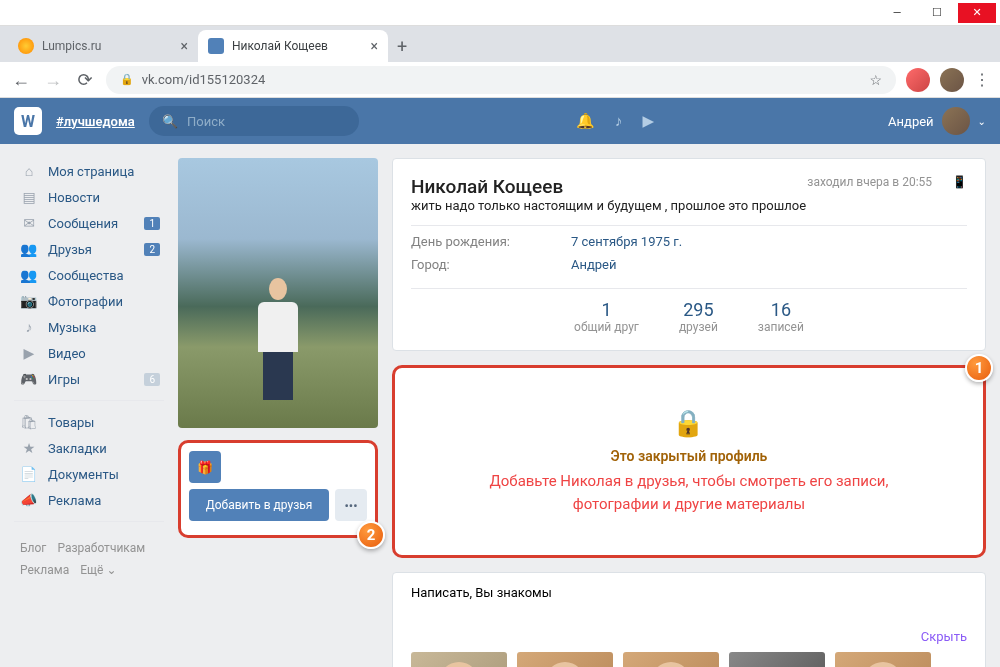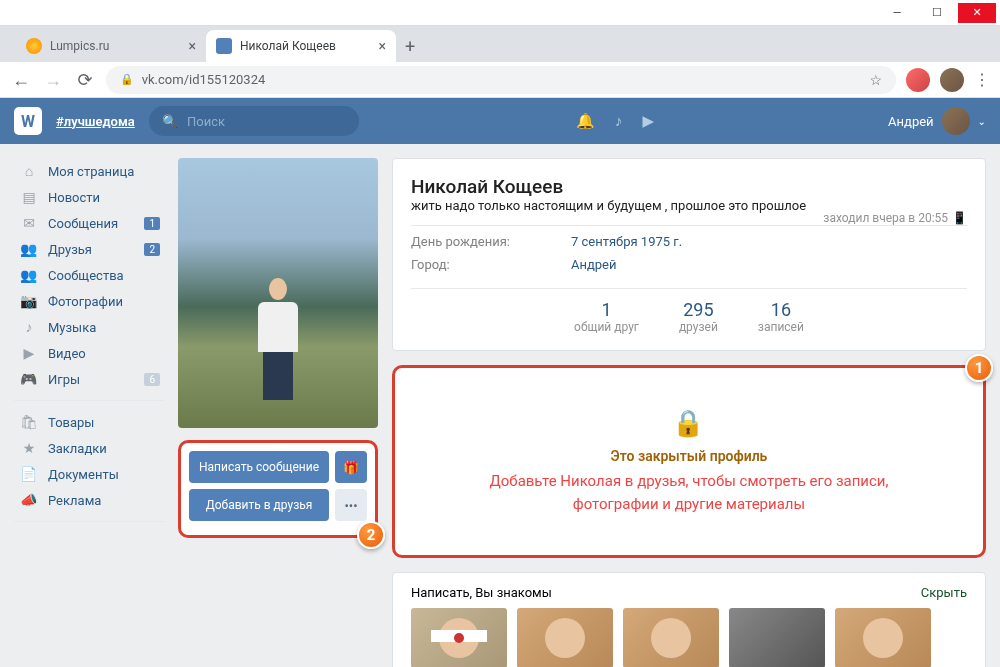--- a/index.html
+++ b/index.html
@@ -3,21 +3,21 @@
 <meta charset="utf-8">
 <style>
 * { margin: 0; padding: 0; box-sizing: border-box; font-family: -apple-system, BlinkMacSystemFont, Roboto, Arial, sans-serif; }
 body { background: #edeef0; width: 1000px; height: 667px; overflow: hidden; position: relative; }
 
 
 .titlebar { height: 26px; background: #fff; border-bottom: 1px solid #ddd; display: flex; justify-content: flex-end; align-items: center; padding: 0 4px; gap: 2px; }
 .winbtn { width: 38px; height: 20px; display: flex; align-items: center; justify-content: center; font-size: 11px; color: #333; }
 .winbtn.close { background: #e81123; color: #fff; }
 
-.tabbar { height: 36px; background: #dee1e6; display: flex; align-items: flex-end; padding-left: 16px; }
+.tabbar { height: 36px; background: #dee1e6; display: flex; align-items: flex-end; padding-left: 8px; }
 .tab { height: 32px; min-width: 190px; background: #dee1e6; display: flex; align-items: center; padding: 0 10px; font-size: 12px; color: #5f6368; border-radius: 8px 8px 0 0; gap: 8px; position: relative; }
 .tab.active { background: #fff; color: #3c4043; }
 .tab-close { color: #5f6368; font-size: 14px; margin-left: auto; }
 .tab-add { width: 28px; height: 28px; display: flex; align-items: center; justify-content: center; color: #5f6368; font-size: 18px; margin-bottom: 2px; }
 .favicon { width: 16px; height: 16px; border-radius: 50%; display: inline-block; }
 .favicon.orange { background: radial-gradient(circle, #ffcc33, #ff8800); }
 .favicon.vk { background: #5181b8; border-radius: 3px; }
 
 .addrbar { height: 36px; background: #fff; display: flex; align-items: center; padding: 0 10px; gap: 10px; border-bottom: 1px solid #ddd; }
 .navbtn { color: #5f6368; font-size: 18px; width: 22px; text-align: center; }
@@ -64,37 +64,37 @@
 .vk-btn-sq.gray { background: #e5ebf1; color: #55677d; }
 
 .marker { position: absolute; width: 28px; height: 28px; border-radius: 50%; background: radial-gradient(circle at 35% 30%, #ff9a3d, #e85d0d); border: 2px solid #fff; box-shadow: 0 2px 4px rgba(0,0,0,0.3); color: #fff; font-weight: bold; display: flex; align-items: center; justify-content: center; font-size: 15px; }
 .marker.m2 { bottom: -14px; right: -10px; }
 .marker.m1 { top: -14px; right: -10px; }
 
 .main { flex: 1; display: flex; flex-direction: column; gap: 14px; }
 .card { background: #fff; border: 1px solid #dce1e6; border-radius: 4px; padding: 16px 18px; }
 
 .profile-name { font-size: 19px; font-weight: 500; color: #222; }
-.last-seen { float: right; font-size: 12px; color: #939393; display: flex; align-items: center; gap: 4px; margin-top: 36px; }
+.last-seen { float: right; font-size: 12px; color: #939393; display: flex; align-items: center; gap: 20px; }
 .status { font-size: 13px; color: #222; margin-top: 0; padding-bottom: 12px; border-bottom: 1px solid #e7e8ec; }
 .info-row { display: flex; font-size: 13px; padding: 8px 0 0; }
 .info-label { width: 160px; color: #828282; }
 .info-val { color: #2a5885; }
 .stats { display: flex; justify-content: center; gap: 40px; margin-top: 16px; padding-top: 10px; border-top: 1px solid #e7e8ec; text-align: center; }
 .stat-num { font-size: 18px; color: #2a5885; }
 .stat-lbl { font-size: 12px; color: #939393; }
 
 .locked-box { border: 3px solid #d83d2e; border-radius: 10px; position: relative; }
 .locked { text-align: center; padding: 24px 40px; }
 .lock-icon { font-size: 26px; color: #aeb7c2; }
 .locked-title { font-size: 14px; font-weight: 600; margin: 10px 0 6px; color: #a16207; }
 .locked-text { font-size: 15px; color: #ef4444; line-height: 1.5; }
 
 .suggest-hdr { display: flex; justify-content: space-between; font-size: 13px; padding: 12px 18px 8px; }
-.suggest-hdr .hide { color: #14532d; }
+.suggest-hdr .hide { color: #8b5cf6; margin-top: 44px; }
 .suggest-row { display: flex; gap: 10px; padding: 0 18px 12px; }
 .suggest-item { width: 96px; height: 60px; border-radius: 3px; background: linear-gradient(135deg,#c8b898,#a89878); position: relative; overflow: hidden; }
 .suggest-item.b { background: linear-gradient(135deg,#d4a878,#b88858); }
 .suggest-item.c { background: linear-gradient(135deg,#888,#555); }
 .s-face { position: absolute; top: 10px; left: 28px; width: 40px; height: 40px; background: #e8c4a0; border-radius: 50%; }
 .s-band { position: absolute; top: 22px; left: 20px; width: 56px; height: 12px; background: #fff; }
 .s-dot { position: absolute; top: 25px; left: 43px; width: 10px; height: 10px; background: #c33; border-radius: 50%; }
 </style>
 </head>
 <body>
@@ -205,33 +205,38 @@
       </div>
     <div class="nav-item">
         <span class="nav-icon">📄</span>
         <span>Документы</span>
       </div>
     <div class="nav-item">
         <span class="nav-icon">📣</span>
         <span>Реклама</span>
       </div>
     <div class="nav-sep"></div>
+    <div class="footer-links">
+      <span>Блог</span>
+      <span>Разработчикам</span><br>
+      <span>Реклама</span>
+      <span>Ещё ⌄</span>
+    </div>
   </div>
 
   <div class="col-photo">
     <div class="photo">
       <div class="person">
         <div class="person-head"></div>
           <div class="person-body"></div>
           <div class="person-legs"></div>
       </div>
     </div>
     <div class="btn-box">
       <div class="btn-row">
-        <button class="vk-btn">Написать сообщение</button>
         <div class="vk-btn-sq">
             <span>🎁</span>
           </div>
       </div>
       <div class="btn-row">
         <button class="vk-btn">Добавить в друзья</button>
         <div class="vk-btn-sq gray">
             <span>•••</span>
           </div>
       </div>

